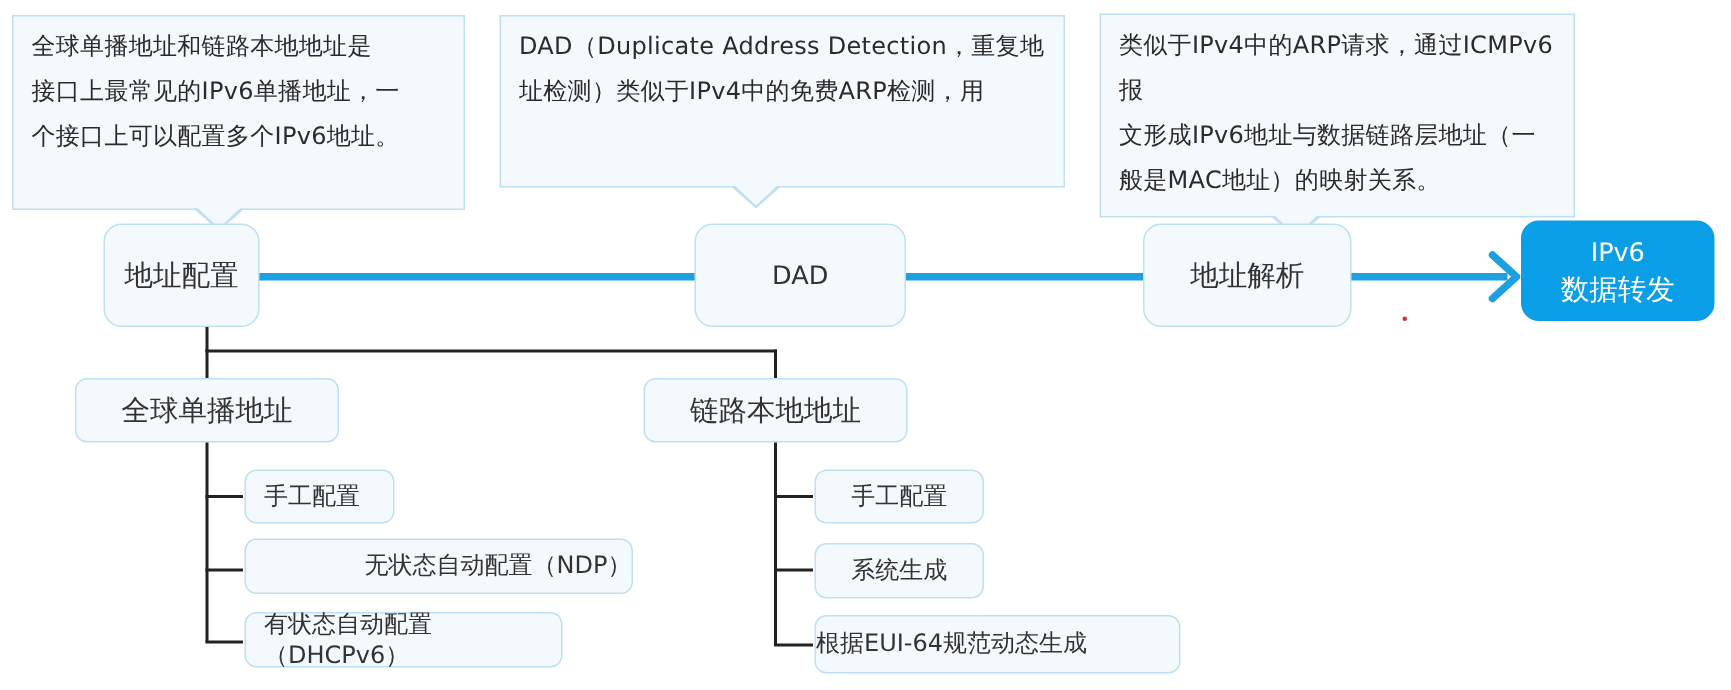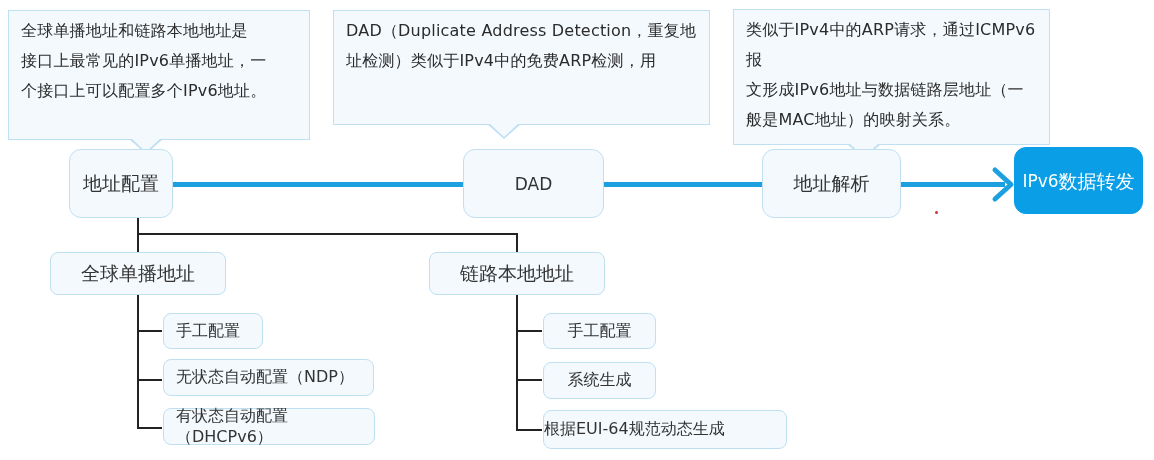--- a/index.html
+++ b/index.html
@@ -44,21 +44,21 @@
     border:1.5px solid #bfe0f2;
     border-radius:12px;
     display:flex; align-items:center; justify-content:center;
     font-size:19px;
     color:#333333;
   }
   .node.small { font-size:17px; border-radius:8px; }
   .node.sub { font-size:16px; border-radius:8px; justify-content:flex-start; padding-left:12px; }
   .node.final {
     background:#0a9ee6; border-color:#0a9ee6; color:#ffffff;
-    flex-direction:row; font-size:19px; line-height:24px;
+    flex-direction:column; font-size:19px; line-height:24px;
   }
   .node.final .l1 { font-size:17px; }
   .line { position:absolute; background:#222222; }
   .flow-line { position:absolute; background:#1da0e0; height:5px; }
   svg.overlay { position:absolute; left:0; top:0; pointer-events:none; }
   .dot { position:absolute; width:3px; height:3px; background:#d63030; border-radius:50%; }
 </style>
 </head>
 <body>
 
@@ -114,21 +114,21 @@
   <span>全球单播地址</span>
 </div>
 <div class="line" style="left:137px;top:295px;width:2px;height:133px;"></div>
 <div class="line" style="left:137px;top:330px;width:25px;height:2px;"></div>
 <div class="line" style="left:137px;top:379px;width:25px;height:2px;"></div>
 <div class="line" style="left:137px;top:427px;width:25px;height:2px;"></div>
 
 <div class="node sub" style="left:163px;top:313px;width:100px;height:36px;">
   <span>手工配置</span>
 </div>
-<div class="node sub" style="left:163px;top:359px;width:211px;height:37px;">
+<div class="node sub" style="left:163px;top:359px;width:259px;height:37px;justify-content:flex-end;">
   <span>无状态自动配置（NDP）</span>
 </div>
 <div class="node sub" style="left:163px;top:408px;width:212px;height:37px;">
   <span>有状态自动配置（DHCPv6）</span>
 </div>
 
 <div class="node" style="left:429px;top:252px;width:176px;height:43px;border-radius:8px;">
   <span>链路本地地址</span>
 </div>
 <div class="line" style="left:516px;top:295px;width:2px;height:135px;"></div>

